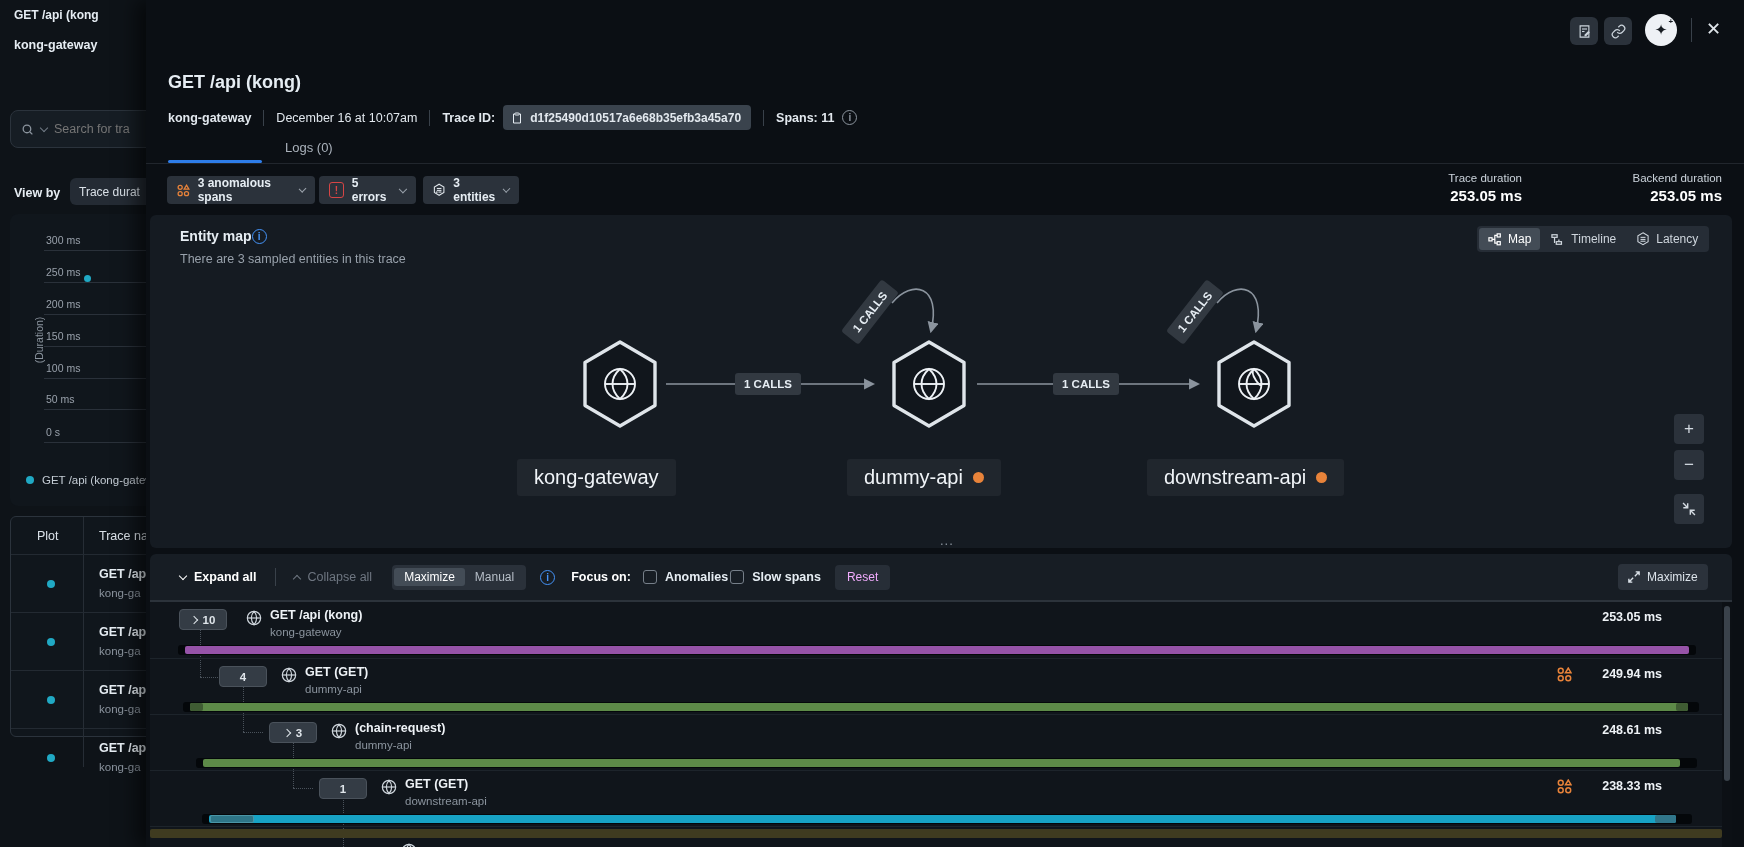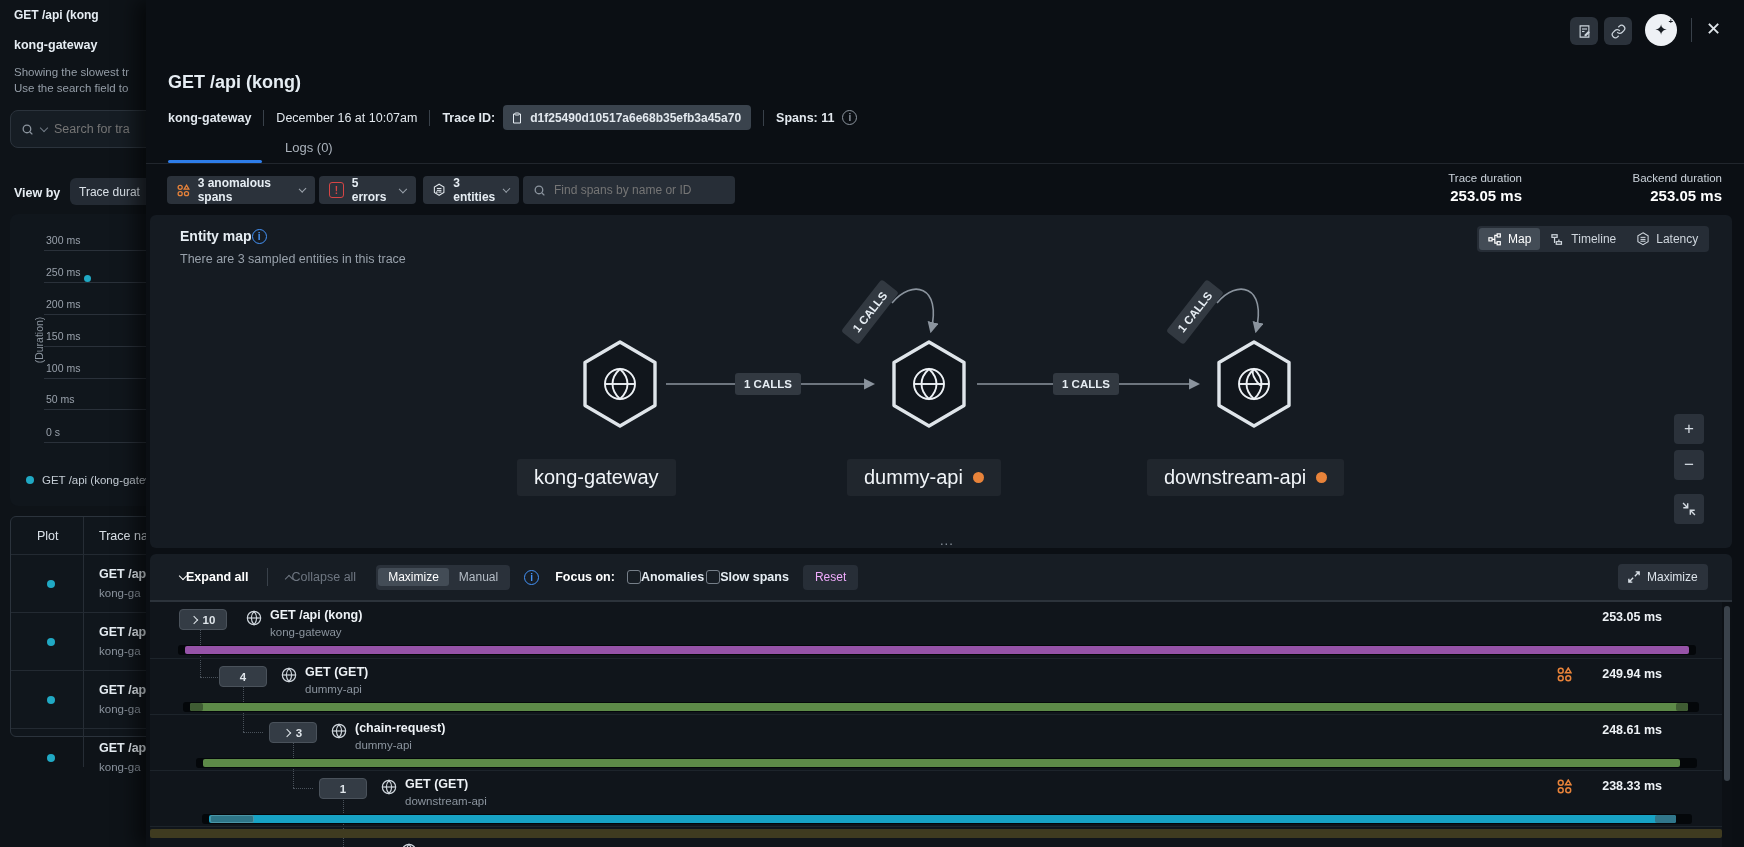--- a/index.html
+++ b/index.html
@@ -78,21 +78,21 @@
   .hexnode { position:absolute; width:80px; height:90px; }
   .node-chip { position:absolute; height:37px; background:#20262d; border-radius:3px; display:flex; align-items:center; justify-content:center; gap:10px; font-size:20px; color:#f0f4f8; padding:0 17px; white-space:nowrap; }
   .odot { width:11px; height:11px; border-radius:50%; background:#e8833a; display:inline-block; }
   .callchip { position:absolute; height:22px; background:#323941; border-radius:3px; color:#e6edf3; font-size:11.5px; font-weight:bold; display:flex; align-items:center; padding:0 9px; white-space:nowrap; }
   .zoombtn { position:absolute; left:1524px; width:30px; height:30px; background:#2b323b; border-radius:4px; color:#d4dbe2; display:flex; align-items:center; justify-content:center; font-size:17px; }
   .map-dots { position:absolute; left:790px; top:318px; color:#8b949e; font-size:13px; letter-spacing:1px; }
 
   
   .spans-panel { left:4px; top:554px; width:1582px; height:293px; background:#171d24; border-radius:6px 6px 0 0; }
   .sp-toolbar { position:absolute; left:0; top:0; width:1582px; height:46px; display:flex; align-items:center; }
-  .tb-item { display:flex; align-items:center; gap:0; font-size:12.5px; }
+  .tb-item { display:flex; align-items:center; gap:8px; font-size:12.5px; }
   .seg { display:flex; background:#2a313a; border-radius:4px; padding:2px; height:25px; align-items:center; }
   .seg .on  { background:#434c56; color:#fff; border-radius:3px; padding:2px 10px; font-size:12px; }
   .seg .off { color:#b6bec7; padding:2px 10px; font-size:12px; }
   .resetbtn { background:#272e37; color:#f0abfc; border-radius:4px; height:25px; display:flex; align-items:center; padding:0 12px; font-size:12px; }
   .maxbtn { position:absolute; left:1468px; top:10px; height:26px; background:#2b323b; border-radius:4px; display:flex; align-items:center; gap:7px; padding:0 10px; font-size:12px; color:#dbe2e9; }
   .rows { position:absolute; left:0; top:46px; width:1582px; height:247px; background:#10151b; border-top:2px solid #2c333b; overflow:hidden; }
   .srow { position:absolute; left:0; width:1572px; border-top:1px solid #1d242b; height:56px; }
   .badge { position:absolute; height:21px; background:#343c45; border:1px solid #4a525b; border-radius:4px; color:#dfe5ea; font-size:11.5px; font-weight:bold; display:flex; align-items:center; justify-content:center; gap:6px; }
   .srow .nm { position:absolute; font-size:12.5px; font-weight:bold; color:#eef2f6; white-space:nowrap; }
   .srow .sv { position:absolute; font-size:11.5px; color:#8b949e; white-space:nowrap; }
@@ -108,24 +108,20 @@
   svg { display:block; }
 </style>
 </head>
 <body>
 
 <div class="stage">
 
   <div class="abs sidebar">
     <div class="abs sb-title">GET /api (kong</div>
     <div class="abs sb-sub">kong-gateway</div>
-    <div class="abs sb-desc">
-      <div>Showing the slowest tr</div>
-      <div>Use the search field to</div>
-    </div>
     <div class="abs sb-search">
       <svg width="13" height="13" viewBox="0 0 24 24" fill="none" stroke="#8b949e" stroke-width="2.4">
           <circle cx="11" cy="11" r="7"></circle>
           <line x1="16.5" y1="16.5" x2="21" y2="21"></line>
         </svg>
       <span class="chev down"></span>
       <input placeholder="Search for tra" style="">
     </div>
     <div class="abs sb-viewby">View by</div>
     <div class="abs sb-select">Trace durat</div>
@@ -245,27 +241,20 @@
       <svg width="15" height="16" viewBox="0 0 16 17" fill="none" stroke="#dfe5ea" stroke-width="1.4">
         <path d="M8 1l6.2 3.6v7.2L8 15.4 1.8 11.8V4.6z"></path>
           <line x1="5" y1="6.5" x2="11" y2="6.5"></line>
           <line x1="5" y1="9" x2="11" y2="9"></line>
           <circle cx="5" cy="11.2" r="0.4"></circle>
           <line x1="7" y1="11.2" x2="11" y2="11.2"></line>
       </svg>
       <span>3 entities</span>
       <span class="chev down"></span>
     </div>
-    <div class="spansearch" style="left:377px;width:212px">
-      <svg width="13" height="13" viewBox="0 0 24 24" fill="none" stroke="#8b949e" stroke-width="2.4">
-          <circle cx="11" cy="11" r="7"></circle>
-          <line x1="16.5" y1="16.5" x2="21" y2="21"></line>
-        </svg>
-      <input placeholder="Find spans by name or ID" style="">
-    </div>
     <div class="dur-label" style="left:1290px;top:172px;width:86px">Trace duration</div>
     <div class="dur-value" style="left:1290px;top:187px;width:86px">253.05 ms</div>
     <div class="dur-label" style="left:1474px;top:172px;width:102px">Backend duration</div>
     <div class="dur-value" style="left:1474px;top:187px;width:102px">253.05 ms</div>
 
     <div class="abs map-panel">
       <div class="map-title">
         <span>Entity map</span>
         <span class="info-badge">i</span>
       </div>

